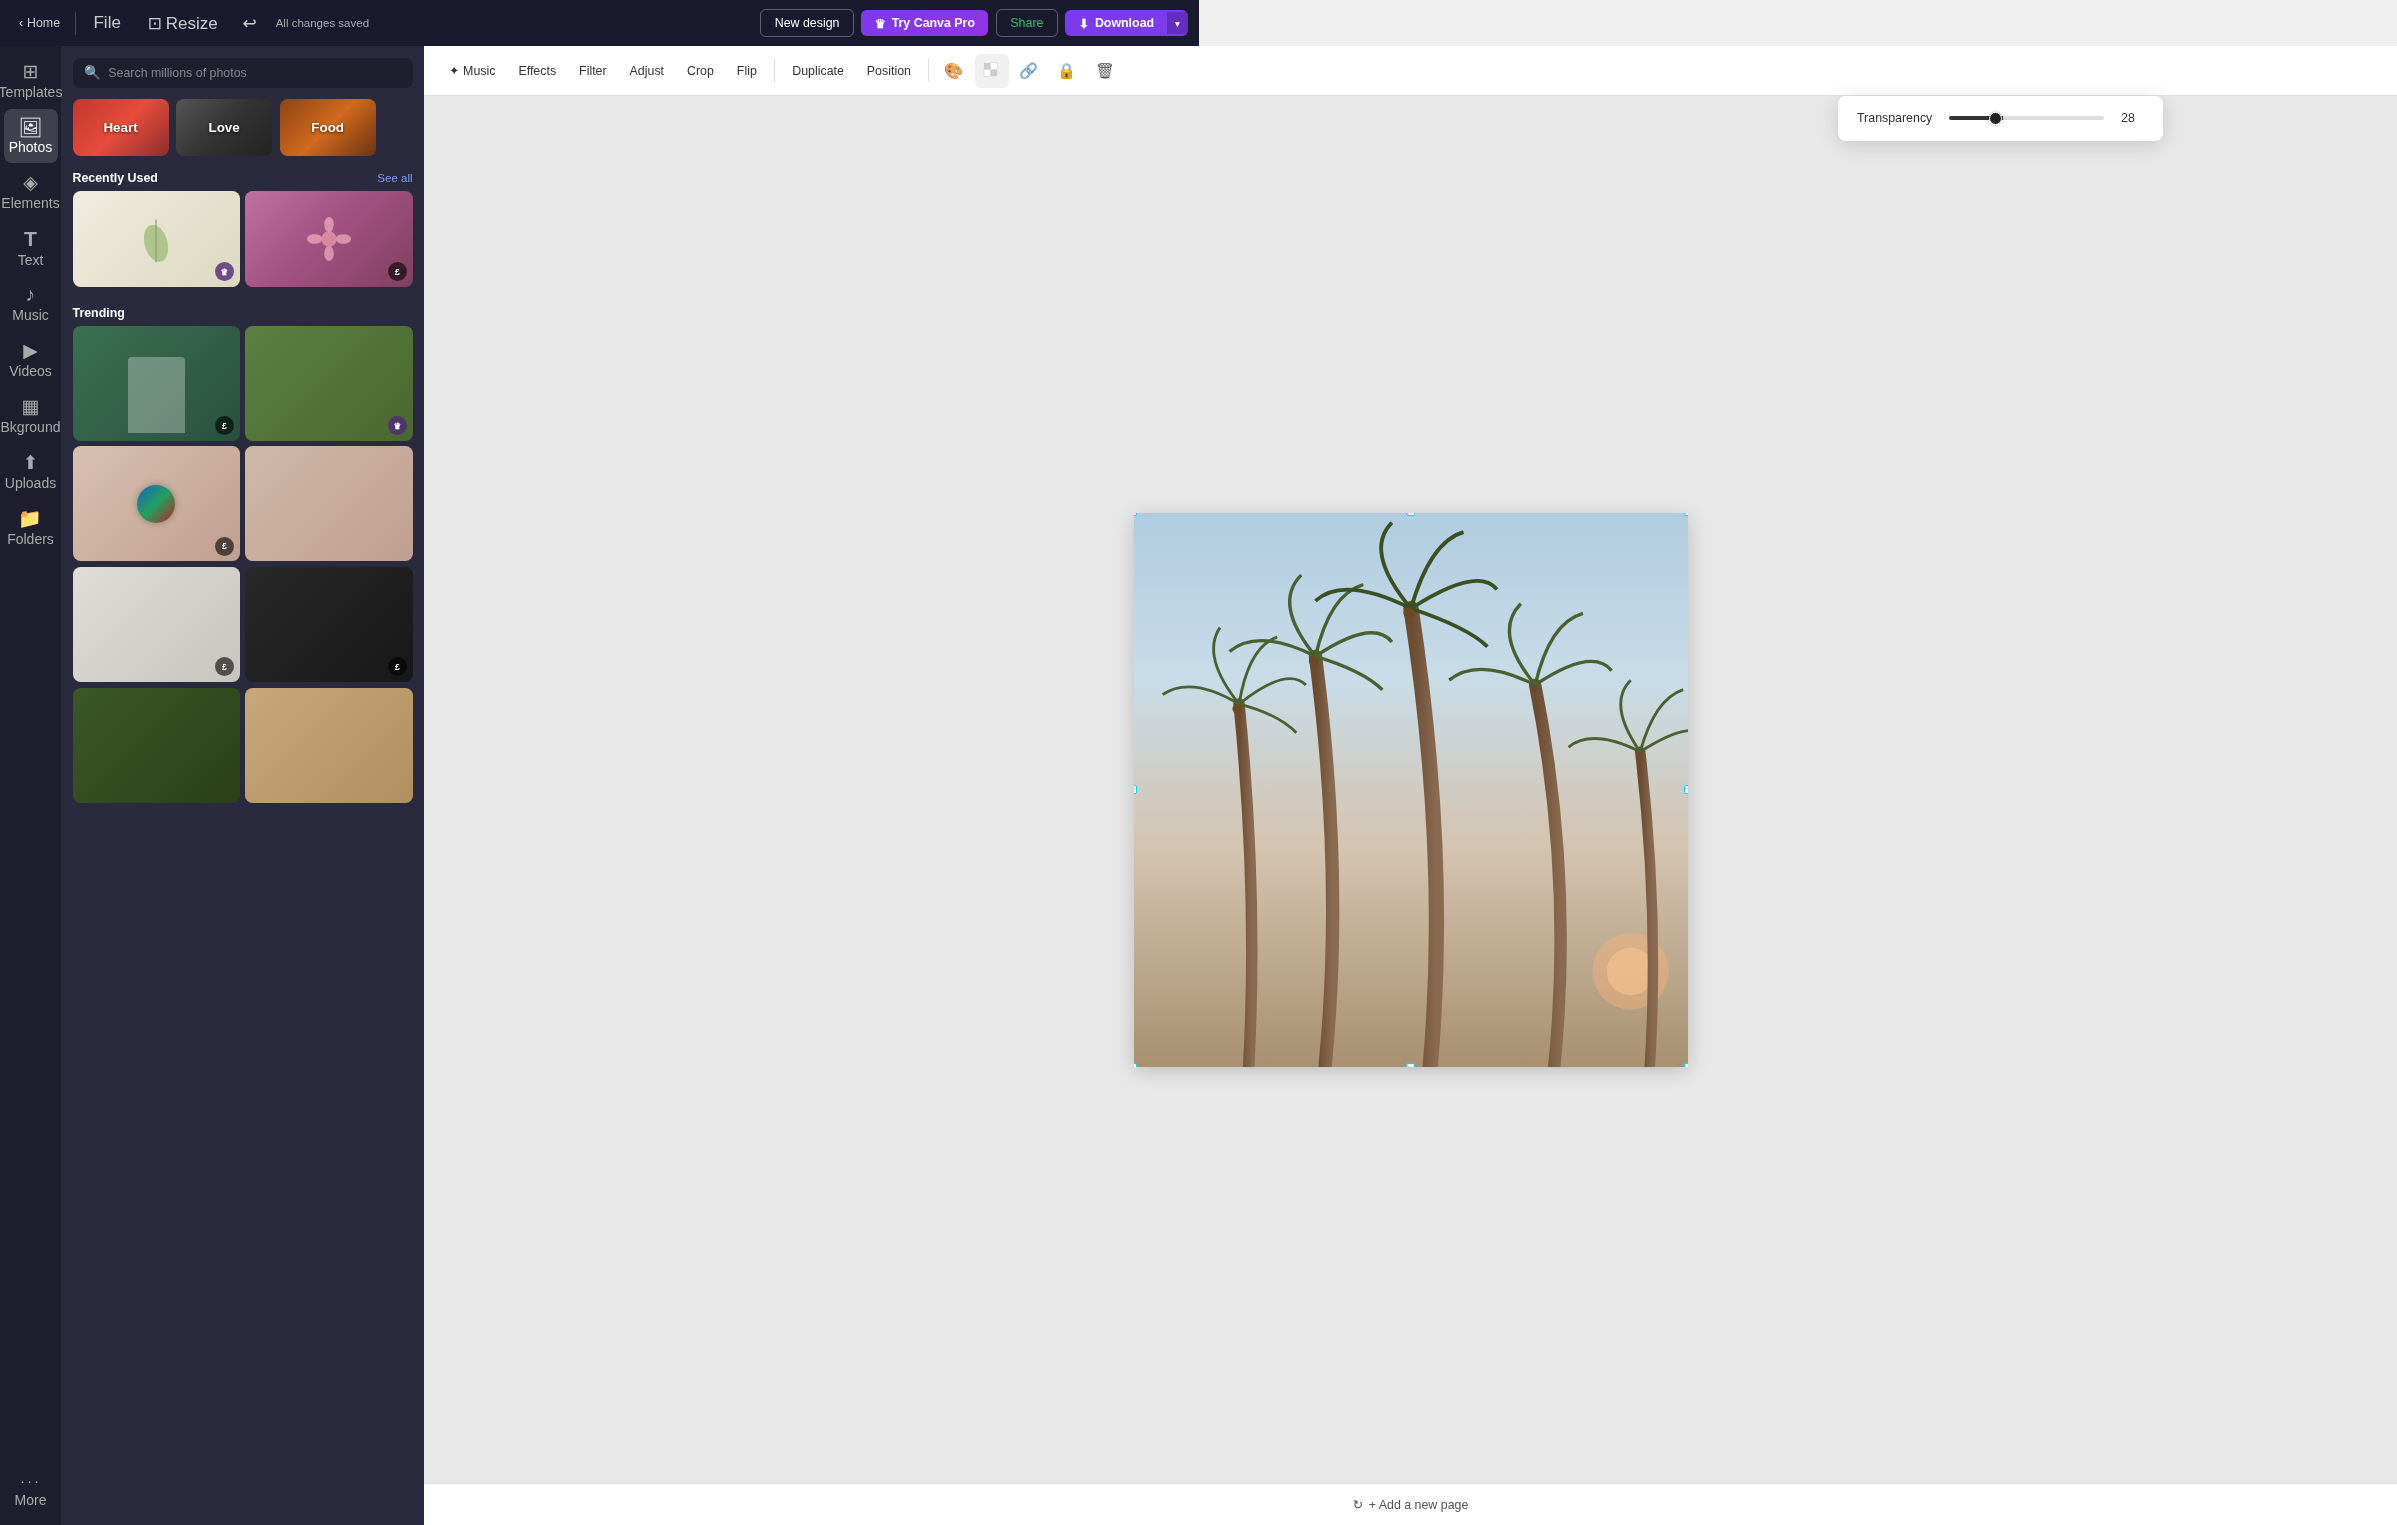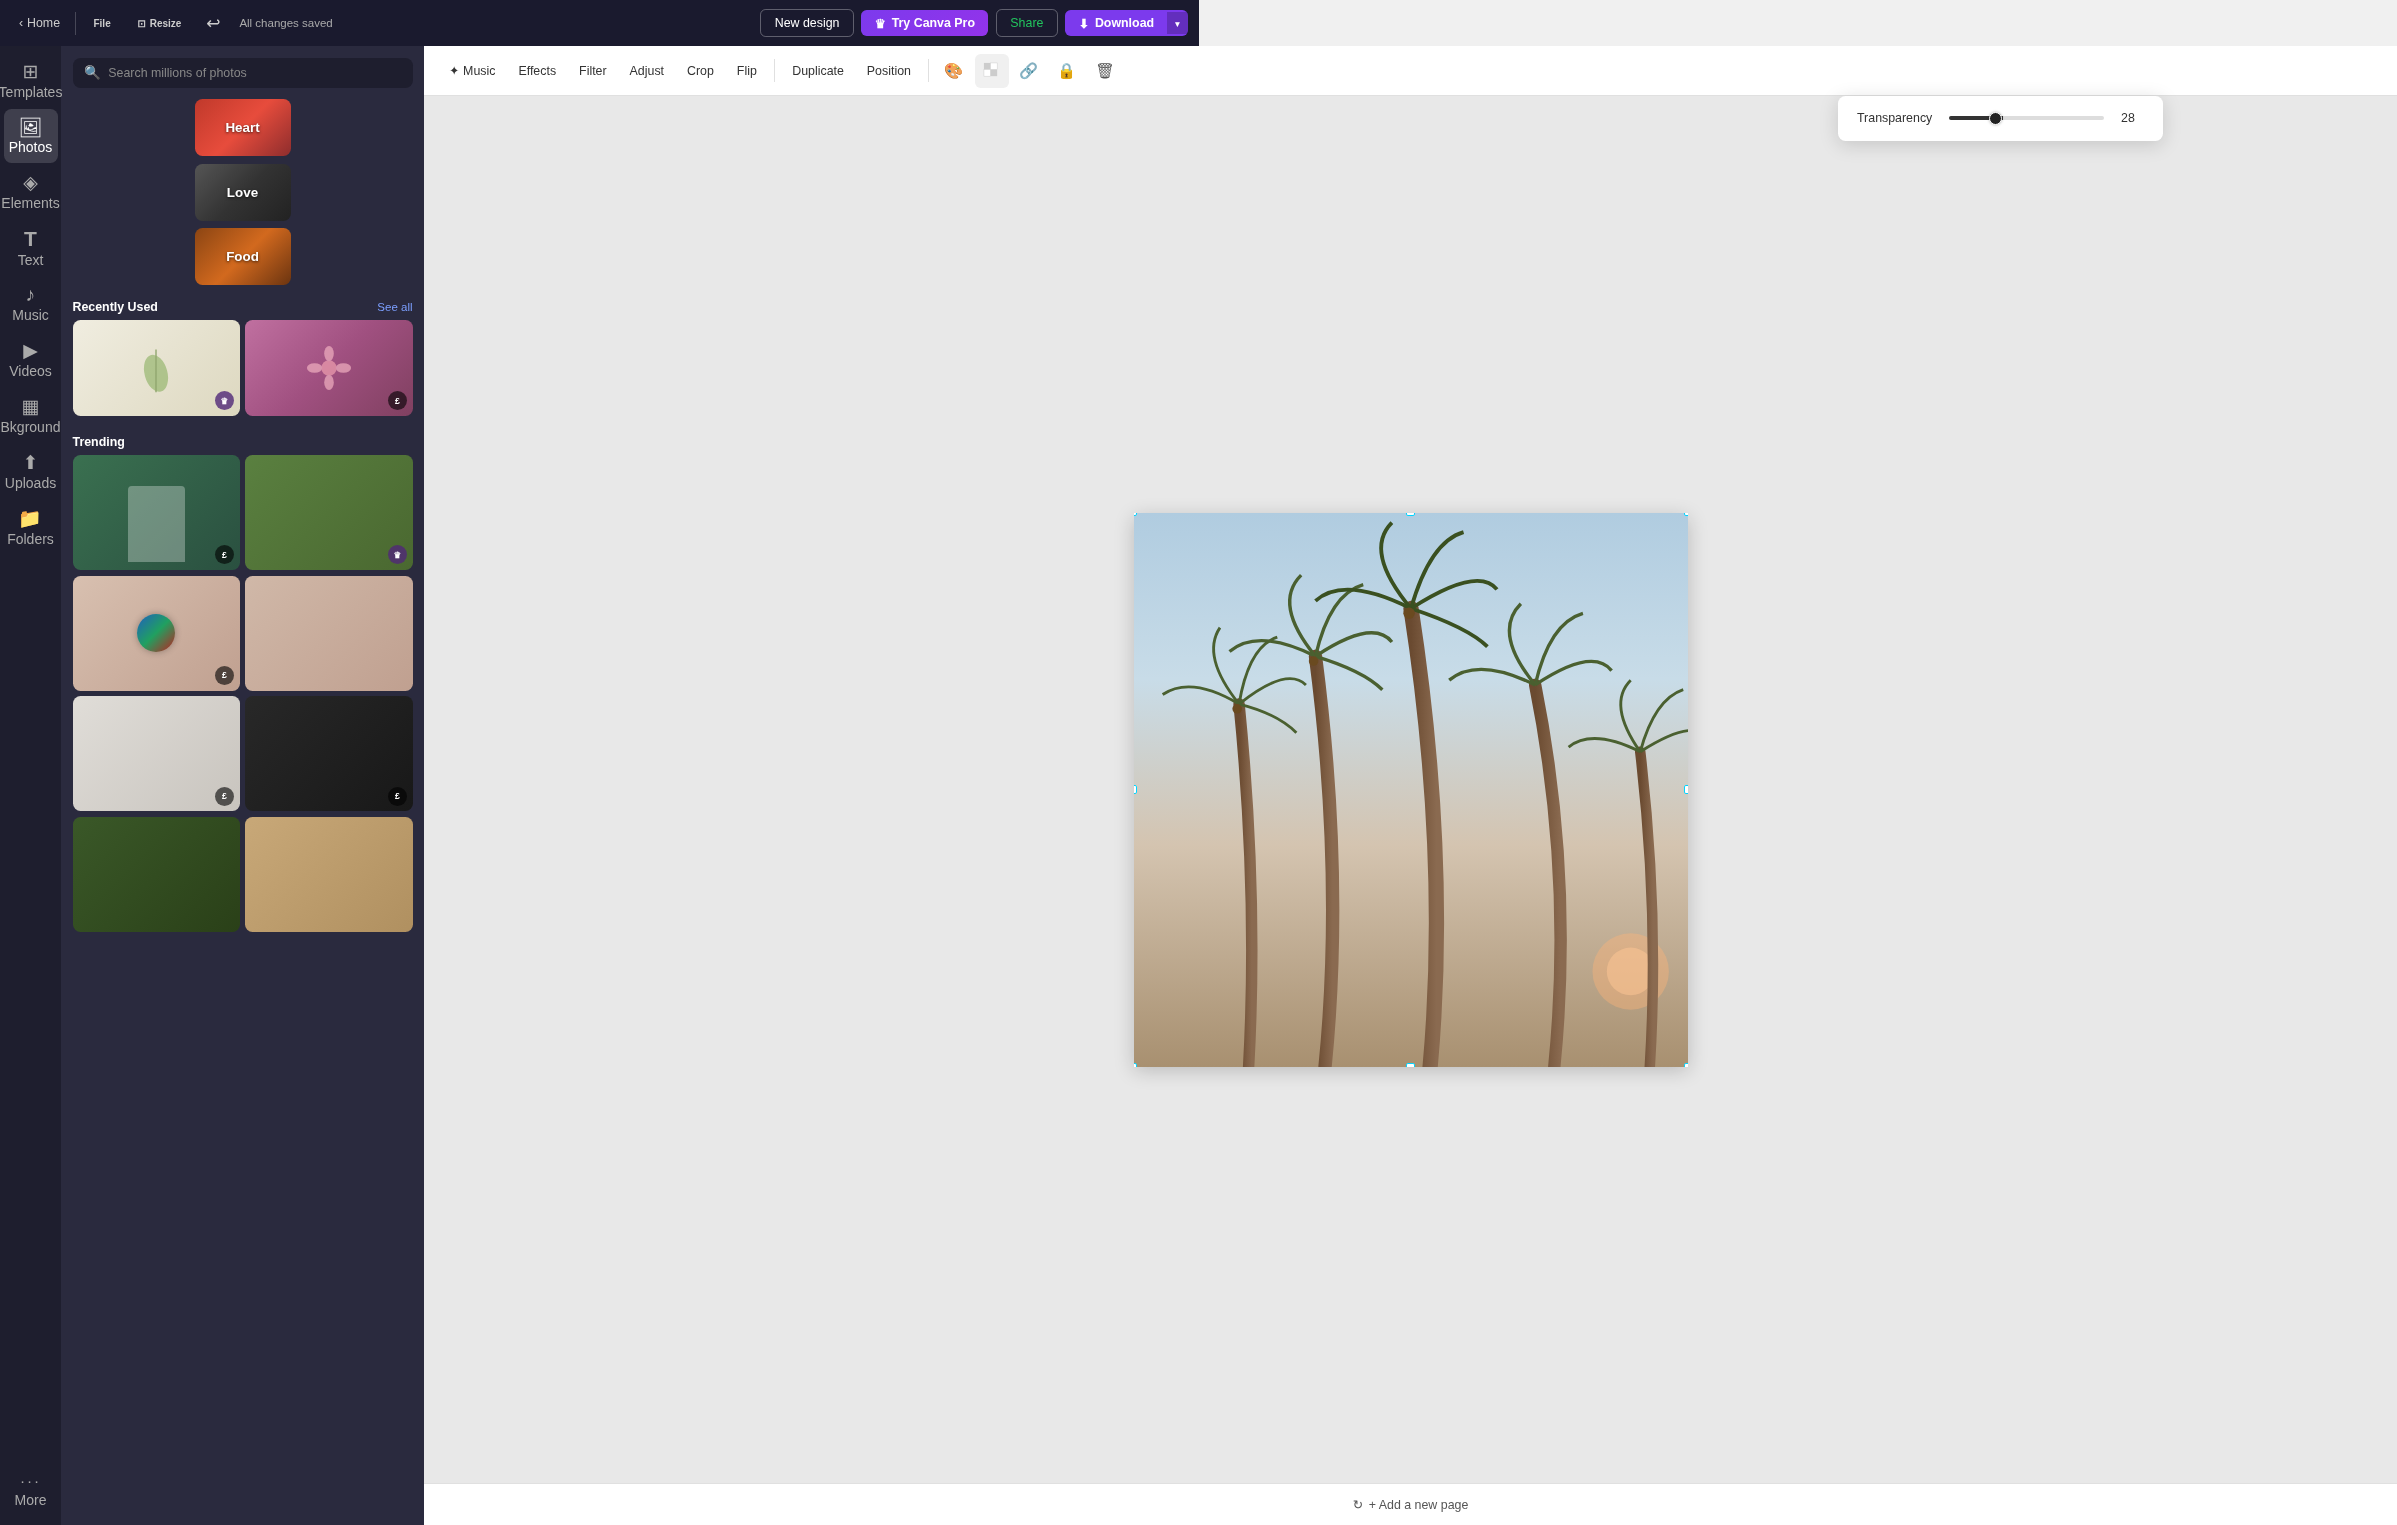--- a/index.html
+++ b/index.html
@@ -11,21 +11,21 @@
       padding: 0 11.5px; gap: 7.6px; position: relative; z-index: 100;
     }
     .home-btn {
       background: transparent; border: none; color: #ccc; cursor: pointer;
       display: flex; align-items: center; gap: 3.8px; font-size: 12.4px; padding: 3.8px 7.6px;
       border-radius: 3.8px;
     }
     .nav-divider { width: 1px; height: 23px; background: rgba(255,255,255,0.2); }
     .nav-btn {
       background: transparent; border: none; color: #ccc; cursor: pointer;
-      font-size: 10px; padding: 3.8px 9.6px; border-radius: 3.8px; display: flex; align-items: flex-start; gap: 3.8px; font-weight: bold;
+      font-size: 17px; padding: 3.8px 9.6px; border-radius: 3.8px; display: flex; align-items: flex-end; gap: 3.8px;
     }
     .undo-btn {
       background: transparent; border: none; color: #ccc; cursor: pointer;
       font-size: 17px; padding: 3.8px 7.6px; border-radius: 3.8px;
     }
     .saved-text { color: #aaa; font-size: 11.5px; margin-left: 3.8px; flex: 1; }
     .new-design-btn {
       background: transparent; border: 1px solid rgba(255,255,255,0.3); color: #fff;
       cursor: pointer; font-size: 12.4px; padding: 5.7px 13.4px; border-radius: 5.7px;
     }
@@ -83,21 +83,20 @@
     .search-input {
       background: transparent; border: none; outline: none; color: #fff;
       font-size: 12.4px; flex: 1;
     }
     .search-input::placeholder { color: #888; }
 
     
     .category-strip {
       display: flex; align-items: center; gap: 7.6px; padding: 3.8px 11.5px 7.6px;
       overflow-x: auto;
-      flex-direction: column;
     }
     .category-strip::-webkit-scrollbar { display: none; }
     .category-chip {
       position: relative; border-radius: 7.6px; overflow: hidden; cursor: pointer;
       flex-shrink: 0; height: 57px; width: 96px;
     }
     .chip-label {
       position: absolute; inset: 0; display: flex; align-items: center; justify-content: center;
       color: #fff; font-weight: 700; font-size: 13.4px; text-shadow: 0 1px 2.9px rgba(0,0,0,0.7);
     }

